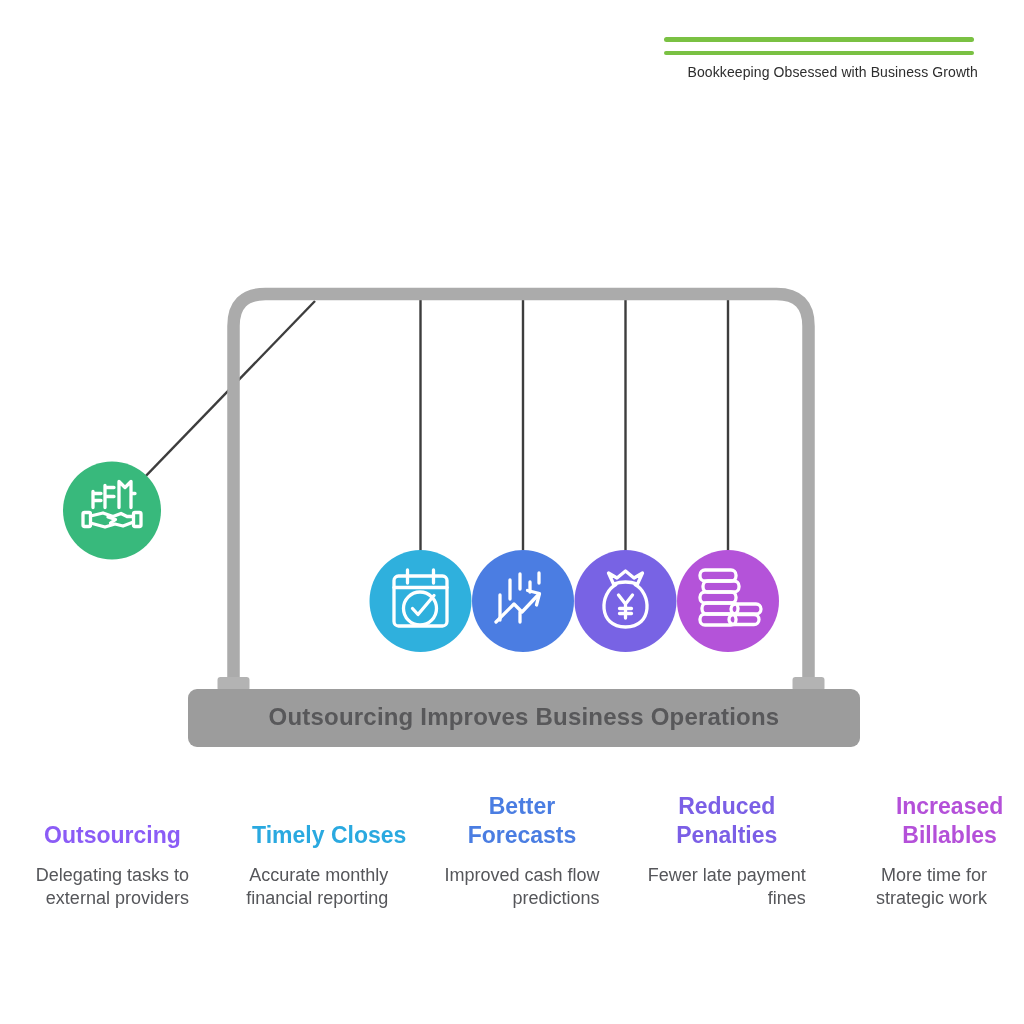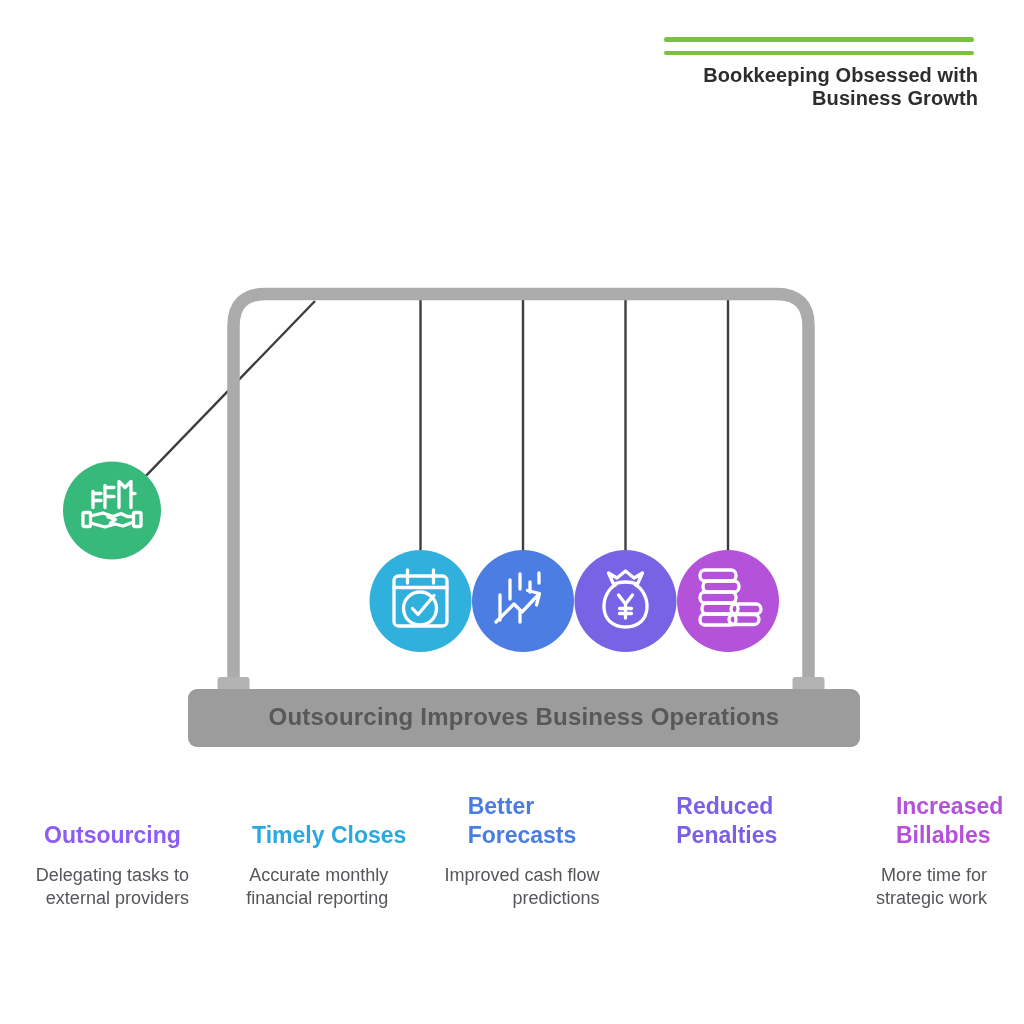--- a/index.html
+++ b/index.html
@@ -12,34 +12,34 @@
   .logo-line{height:4.5px;background:#7ac143;border-radius:3px;width:310px;margin-left:auto;margin-right:6px;}
   .logo-row{display:flex;align-items:flex-end;margin:4px 0 0 4px;height:62px;}
   .logo-n{width:82px;height:60px;flex:0 0 auto;}
   .logo-text{
     font-weight:700;font-style:italic;font-size:45px;line-height:0.95;
     color:#1b4e78;letter-spacing:0.5px;transform:scaleX(1.02);transform-origin:left bottom;
   }
   .logo-line.bottom{margin-top:9px;}
   .tagline{
     margin-top:9px;text-align:right;padding-right:2px;
-    font-size:20px;font-weight:700;color:#2d2d2d;letter-spacing:0.1px;
+    font-size:14px;font-weight:400;color:#2d2d2d;letter-spacing:0.1px;
   }
   
   .cradle-svg{position:absolute;left:0;top:0;width:1024px;height:1024px;}
   .base-caption{
     position:absolute;left:188px;top:703px;width:672px;text-align:center;
     font-size:24px;font-weight:700;color:#58585a;letter-spacing:0.2px;
   }
   
   .labels{position:absolute;left:10px;top:784px;width:1024px;display:grid;grid-template-columns:repeat(5,1fr);}
   .label-col{display:flex;flex-direction:column;align-items:center;}
   .label-title{
     margin:0;min-height:66px;display:flex;align-items:flex-end;justify-content:center;
-    font-size:23px;font-weight:700;line-height:1.26;white-space:pre-line;
+    font-size:23px;font-weight:700;line-height:1.26;text-align:center;white-space:pre-line;
   }
   .label-desc{
     margin:14px 0 0 0;font-size:18px;color:#55565a;line-height:1.25;
     text-align:right;white-space:pre-line;
   }
   .icon-stroke{fill:none;stroke:#ffffff;stroke-width:3.3;stroke-linecap:round;stroke-linejoin:round;}
 </style>
 </head>
 <body>
 
@@ -149,20 +149,22 @@
     </div>
     <div class="label-col">
       <h3 class="label-title" style="color: rgb(74, 125, 226);">Better
 Forecasts</h3>
       <p class="label-desc">Improved cash flow
 predictions</p>
     </div>
     <div class="label-col">
       <h3 class="label-title" style="color: rgb(123, 95, 230);">Reduced
 Penalties</h3>
+      <p class="label-desc">Fewer late payment
+fines</p>
     </div>
     <div class="label-col">
       <h3 class="label-title" style="color: rgb(180, 80, 217); margin-left: 36px;">Increased
 Billables</h3>
       <p class="label-desc">More time for
 strategic work</p>
     </div>
   </div>
 
 </div>

